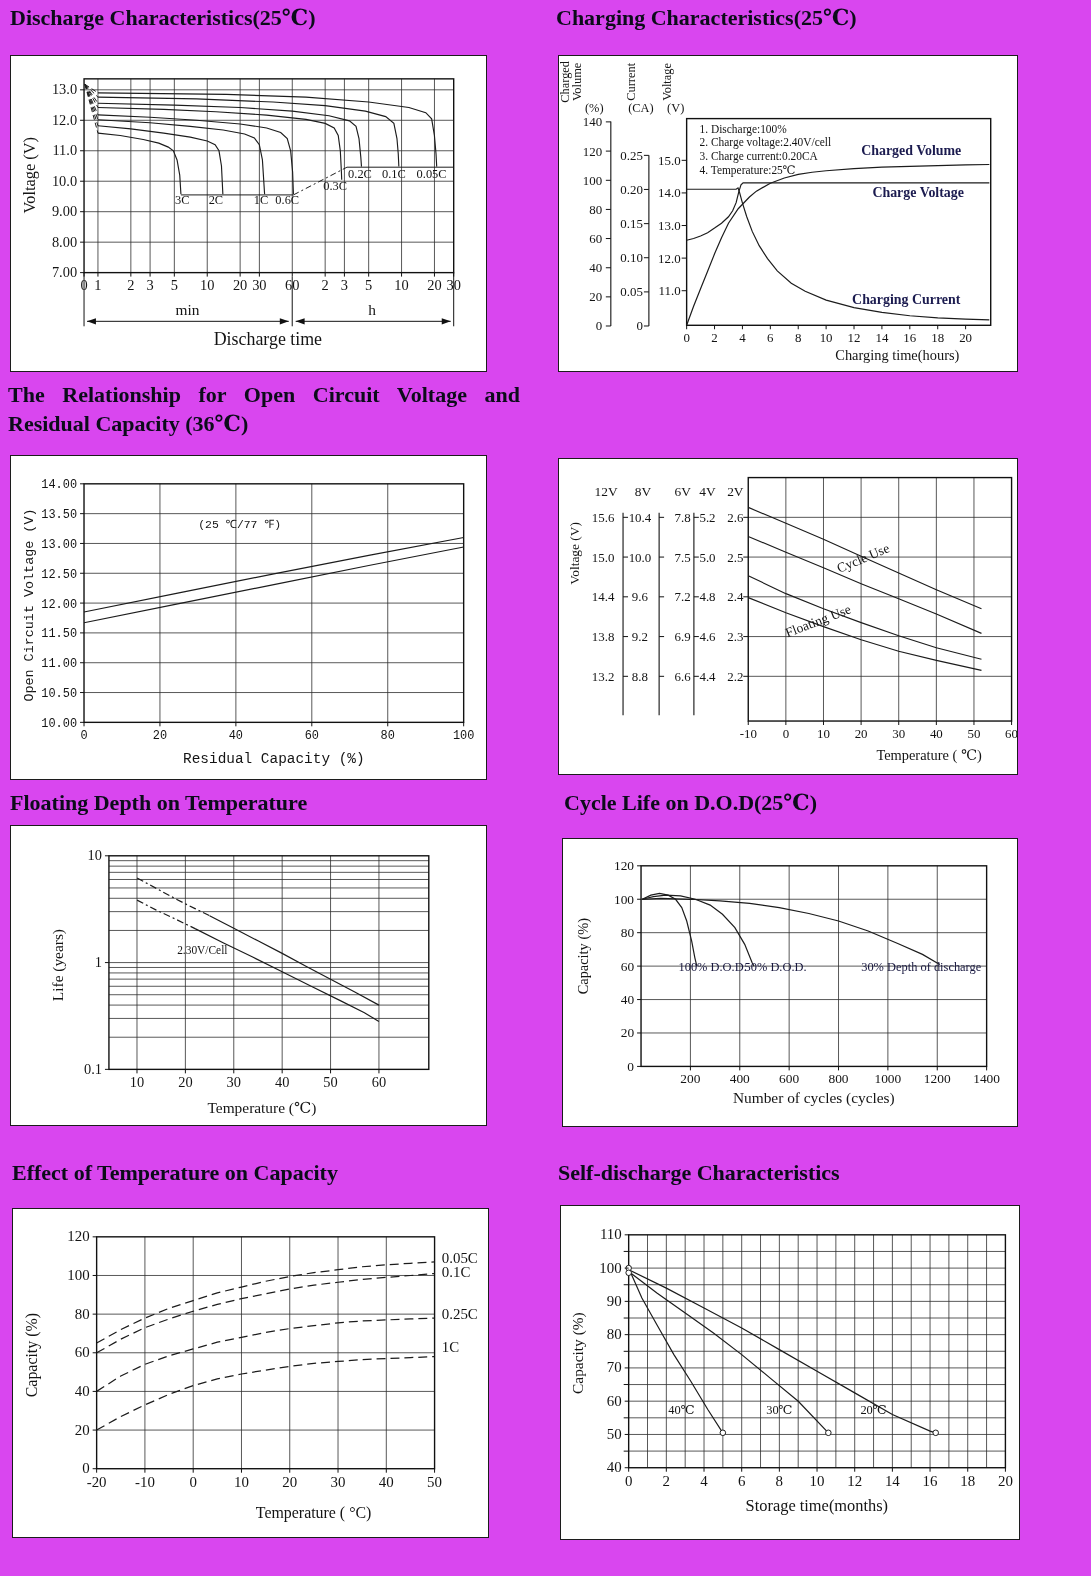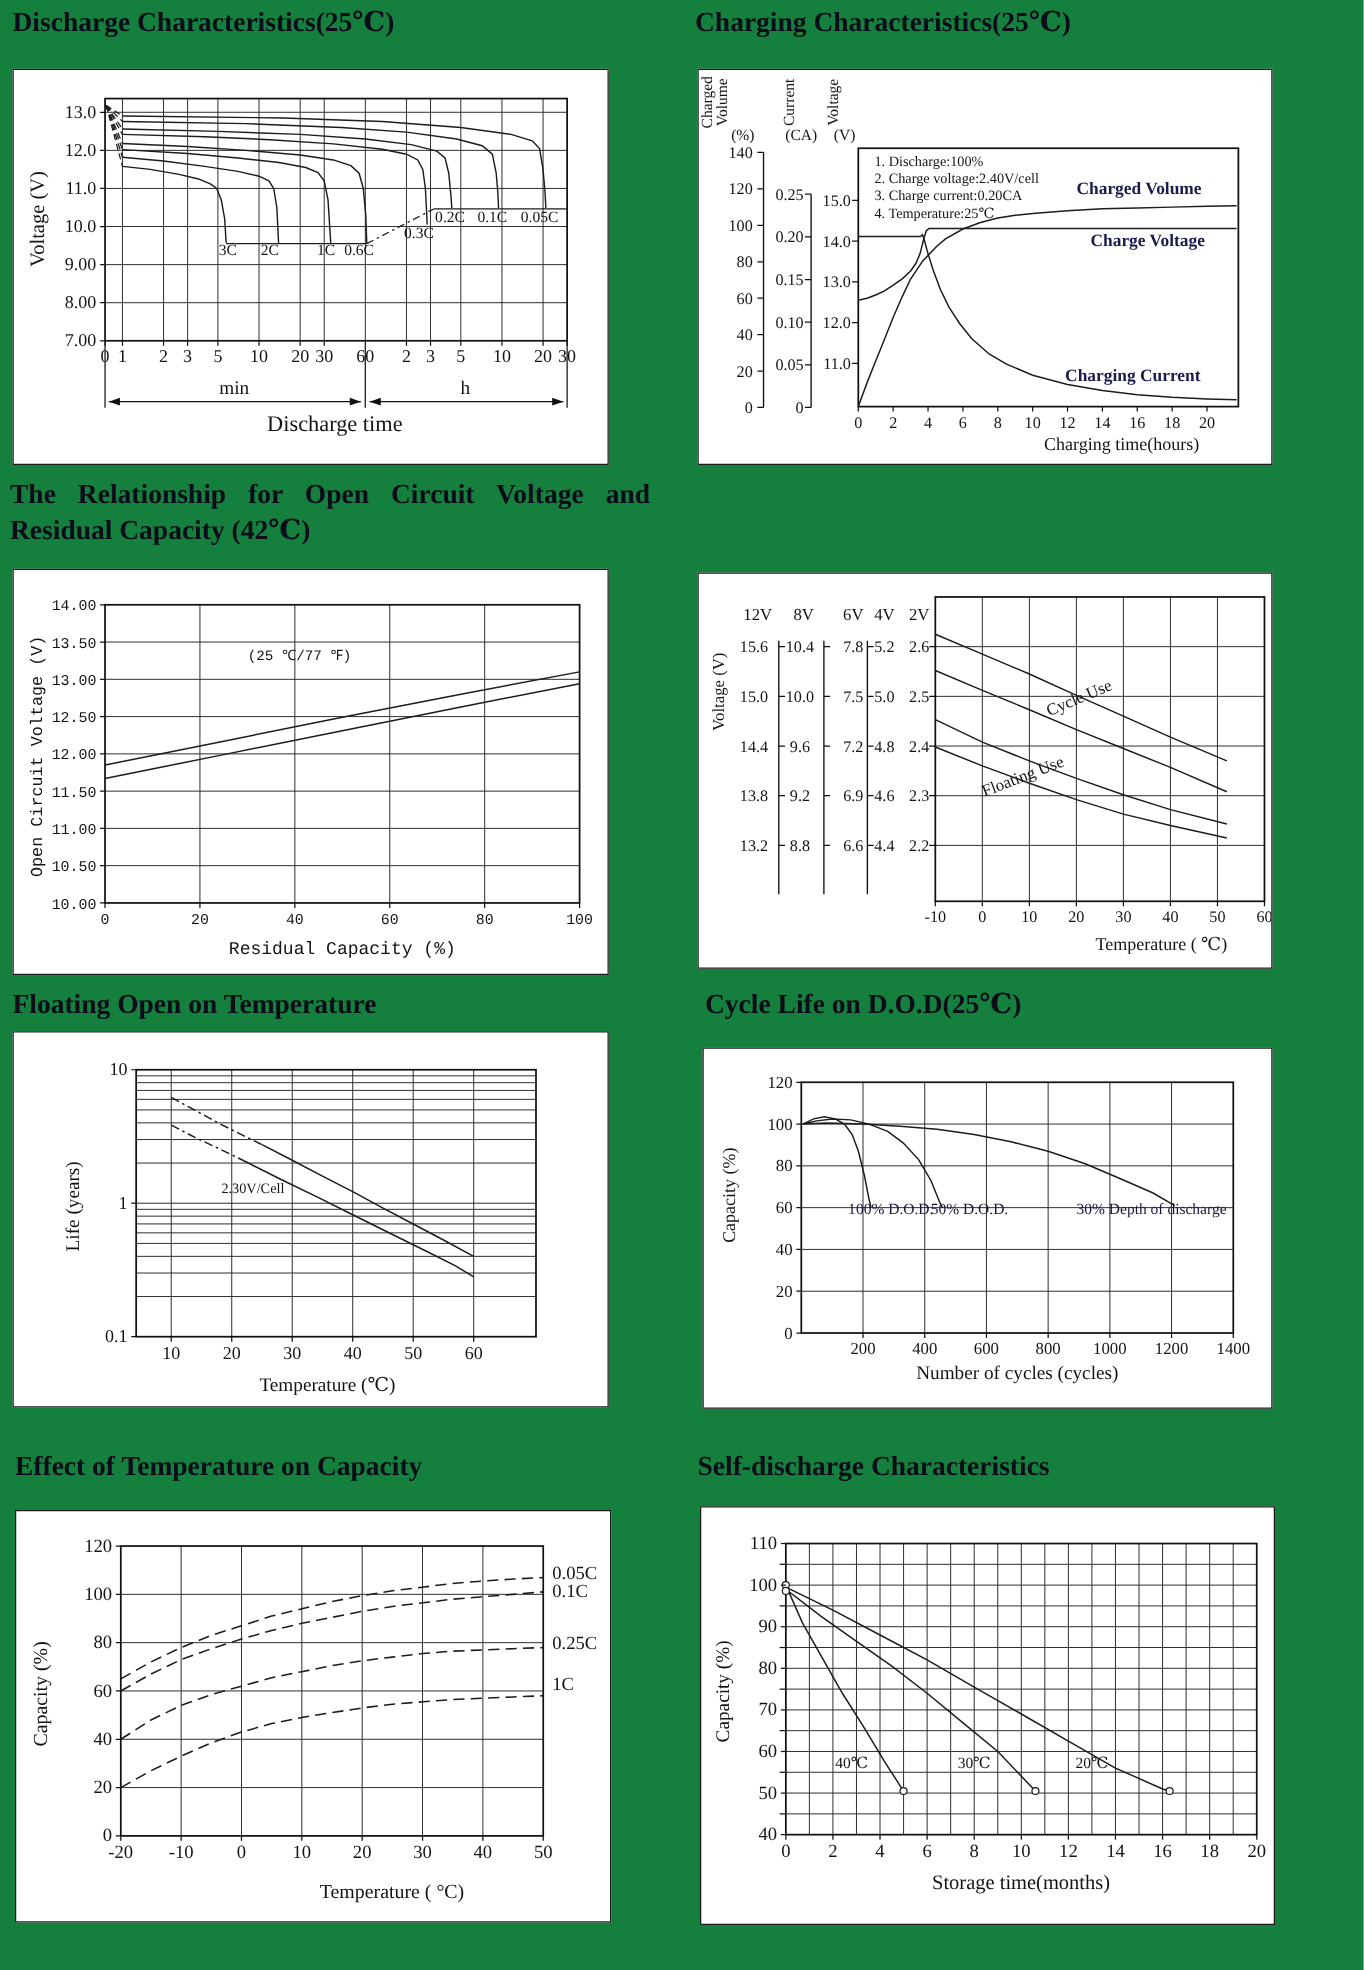--- a/index.html
+++ b/index.html
@@ -1,31 +1,31 @@
 <!DOCTYPE html>
 <html><head>
 <meta charset="utf-8">
 <style>
   html,body{margin:0;padding:0;background:#ffffff;}
-  .page{position:relative;width:1091px;height:1576px;background:#15803d;overflow:hidden;
+  .page{position:relative;width:1091px;height:1576px;background:#d946ef;overflow:hidden;
         font-family:"Liberation Serif","DejaVu Serif","DejaVu Sans",serif;}
   h2.ctitle{position:absolute;margin:0;font-size:22px;font-weight:bold;color:#0c0c1a;
         line-height:1.3;letter-spacing:0px;font-family:"Liberation Serif","DejaVu Serif","DejaVu Sans",serif;}
   .twoline{text-align:justify;}
   .chartbox{position:absolute;border:1.6px solid #1c1c1c;background:#fff;box-sizing:border-box;}
   .chartbox svg{display:block;width:100%;height:100%;}
 </style>
 </head>
 <body>
 
 <div class="page">
   <h2 class="ctitle" id="t1" style="left:10px;top:4px;width:520px">Discharge Characteristics(25℃)</h2>
   <h2 class="ctitle" id="t2" style="left:556px;top:4px;width:520px">Charging Characteristics(25℃)</h2>
-  <h2 class="ctitle twoline" id="t3" style="left:8px;top:381px;width:512px">The Relationship for Open Circuit Voltage and Residual Capacity (42℃)</h2>
-  <h2 class="ctitle" id="t5" style="left:10px;top:789px">Floating Open on Temperature</h2>
+  <h2 class="ctitle twoline" id="t3" style="left:8px;top:381px;width:512px">The Relationship for Open Circuit Voltage and Residual Capacity (36℃)</h2>
+  <h2 class="ctitle" id="t5" style="left:10px;top:789px">Floating Depth on Temperature</h2>
   <h2 class="ctitle" id="t6" style="left:564px;top:789px">Cycle Life on D.O.D(25℃)</h2>
   <h2 class="ctitle" id="t8" style="left:558px;top:1159px">Self-discharge Characteristics</h2>
   <h2 class="ctitle" id="t7" style="left:12px;top:1159px">Effect of Temperature on Capacity</h2>
 
   <div class="chartbox" style="left:10px;top:55px;width:477px;height:317px">
       <svg viewBox="0 0 477 317">
         <line x1="86.99576787460938" y1="23" x2="86.99576787460938" y2="218" stroke="#2d2d2d" stroke-width="0.8"></line>
         <line x1="120.1020630543345" y1="23" x2="120.1020630543345" y2="218" stroke="#2d2d2d" stroke-width="0.8"></line>
         <line x1="139.46800427227925" y1="23" x2="139.46800427227925" y2="218" stroke="#2d2d2d" stroke-width="0.8"></line>
         <line x1="163.86620477004718" y1="23" x2="163.86620477004718" y2="218" stroke="#2d2d2d" stroke-width="0.8"></line>

